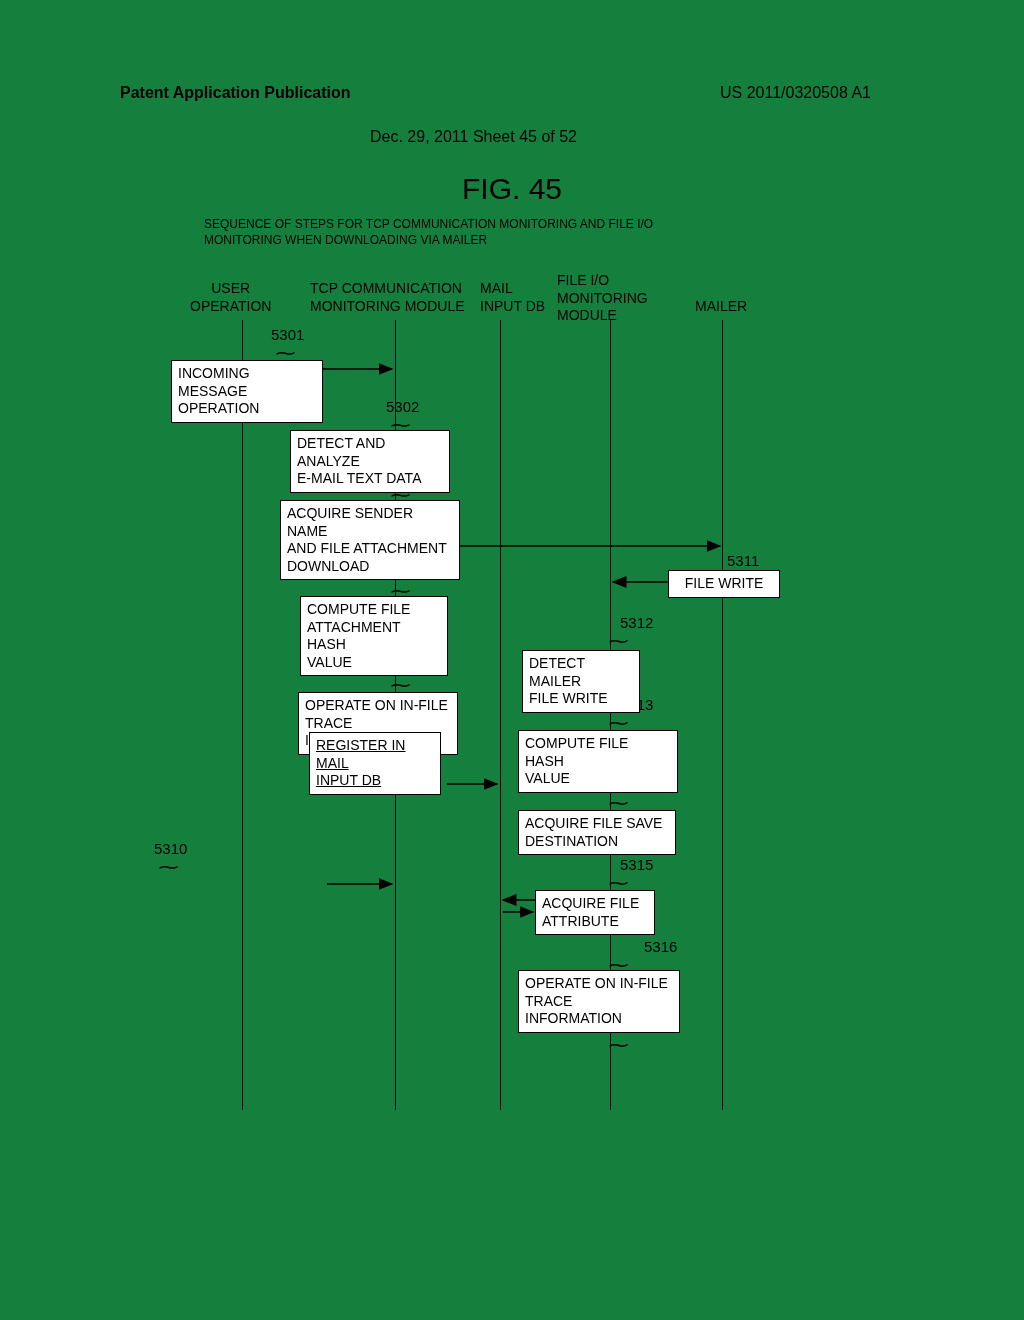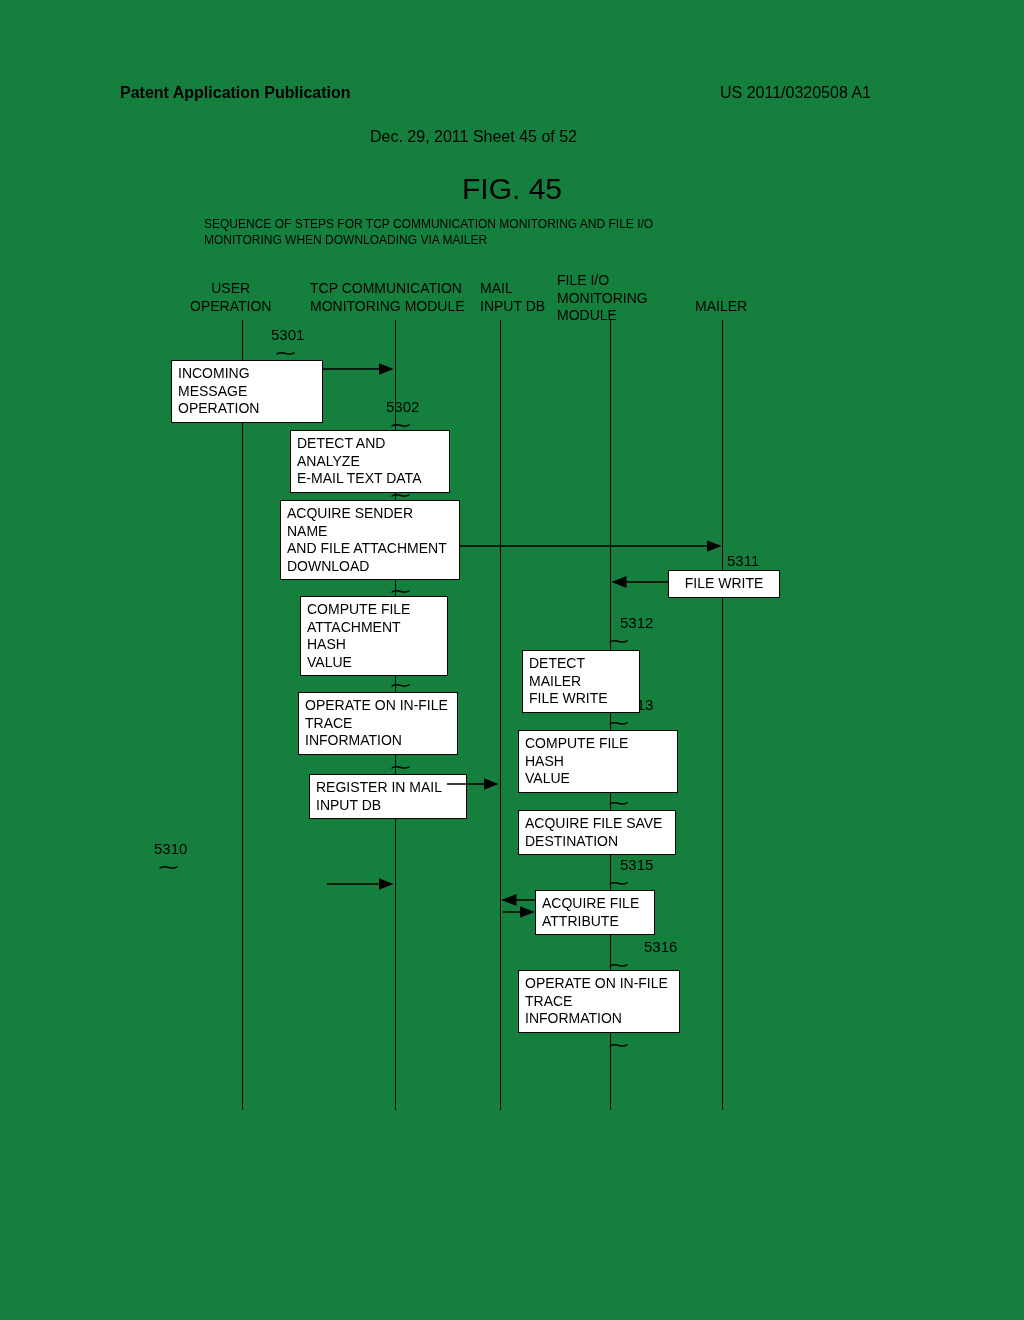--- a/index.html
+++ b/index.html
@@ -195,21 +195,21 @@
     <span>COMPUTE FILE</span><br>
     <span>ATTACHMENT HASH</span><br>
     <span>VALUE</span>
   </div>
 
   <div class="box" style="left:298px; top:692px; width:160px;">
     <span>OPERATE ON IN-FILE</span><br>
     <span>TRACE INFORMATION</span>
   </div>
 
-  <div class="box" style="left:309px; top:774px; width:158px;">
+  <div class="box" style="left:309px; top:732px; width:132px;text-decoration:underline;">
     <span>REGISTER IN MAIL</span><br>
     <span>INPUT DB</span>
   </div>
 
 
   <div class="box" style="left:668px; top:570px; width:112px; text-align:center;">FILE WRITE</div>
 
   <div class="box" style="left:522px; top:650px; width:118px;">
     <span>DETECT MAILER</span><br>
     <span>FILE WRITE</span>

